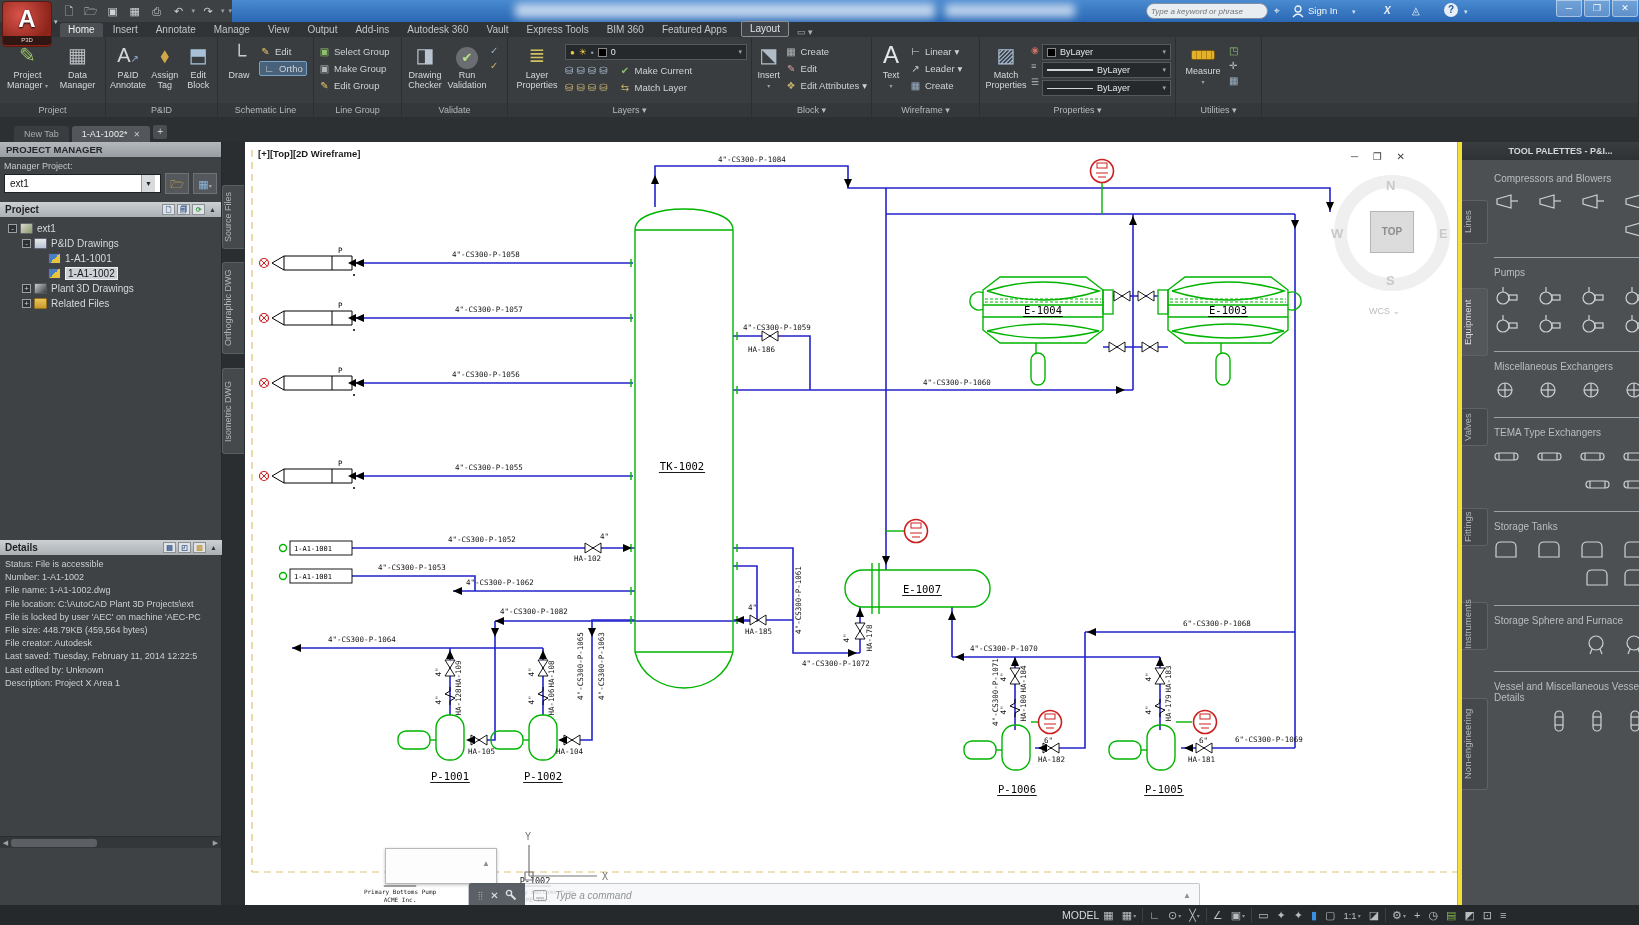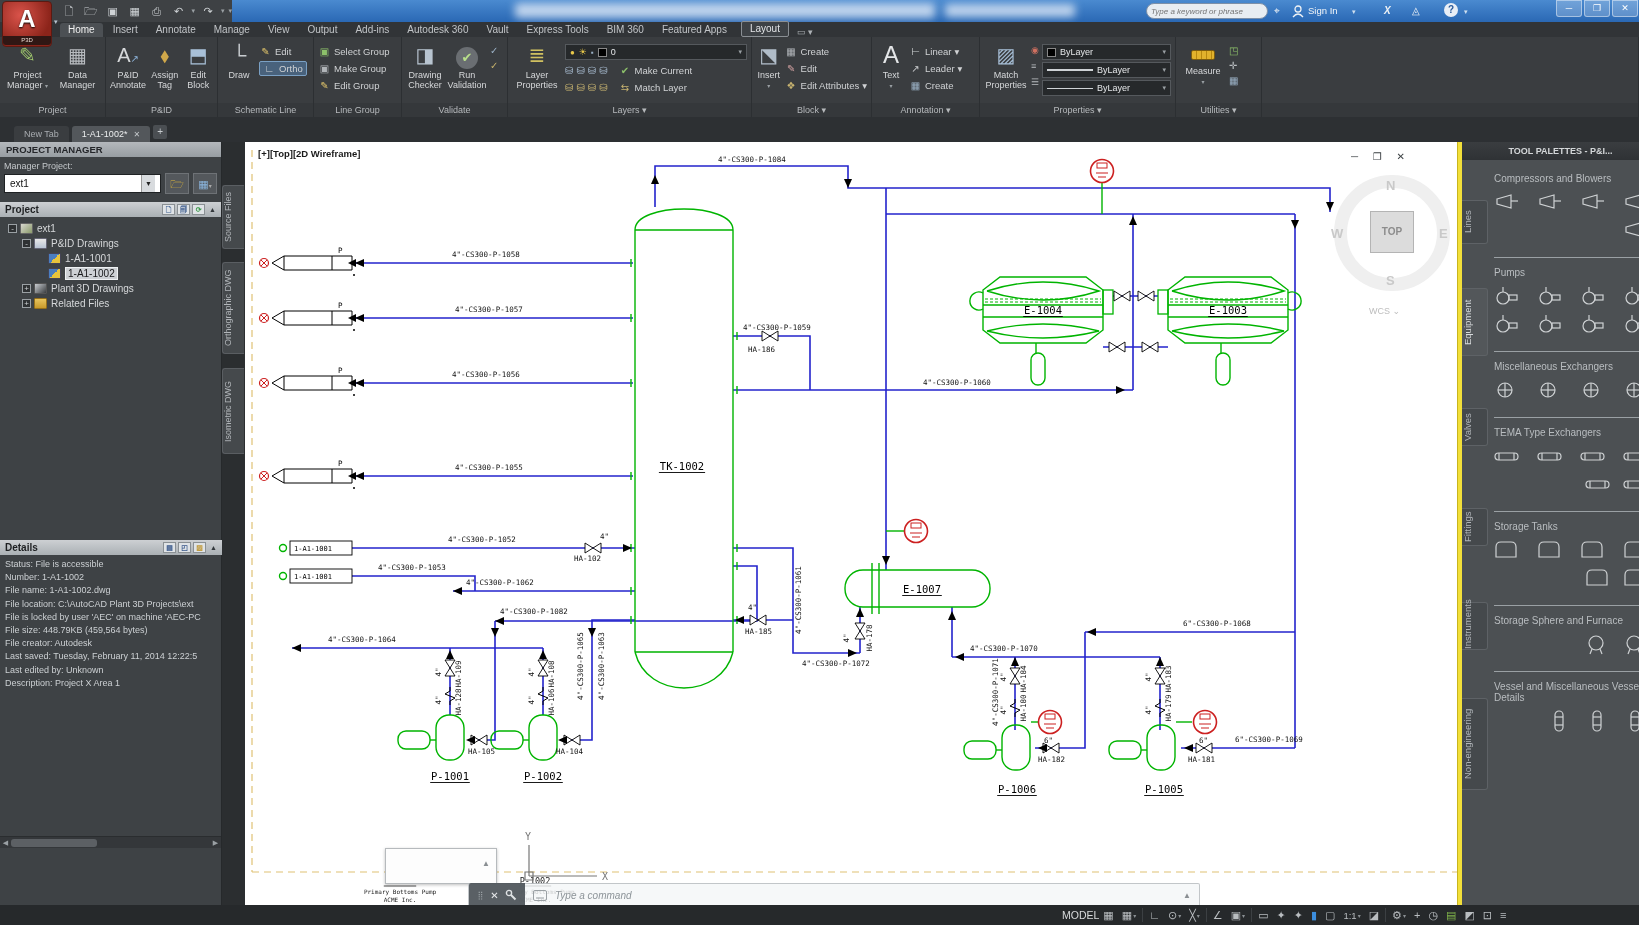--- a/index.html
+++ b/index.html
@@ -370,21 +370,21 @@
               <span class="si">↗</span>
               <span>Leader</span> 
               <span class="bdd">▾</span>
             </div>
           <div class="srow">
               <span class="si" style="color:#9ab0c4">▦</span>
               <span>Create</span>
             </div>
         </div>
       </div>
-      <div class="rpanel-name"><span>Annotation</span> ▾</div>
+      <div class="rpanel-name"><span>Wireframe</span> ▾</div>
     </div>
 
     <div class="rpanel" style="width:196px">
       <div class="rpanel-body">
         <div class="bb" style="width:44px">
           <div class="bicon" style="color:#a8c0d8">▨</div>
           <div class="blbl"><span>Match</span><br><span>Properties</span></div>
         </div>
         <div class="icol" style="font-size:9px;gap:6px;">
           <span style="color:#d07060">◉</span>

